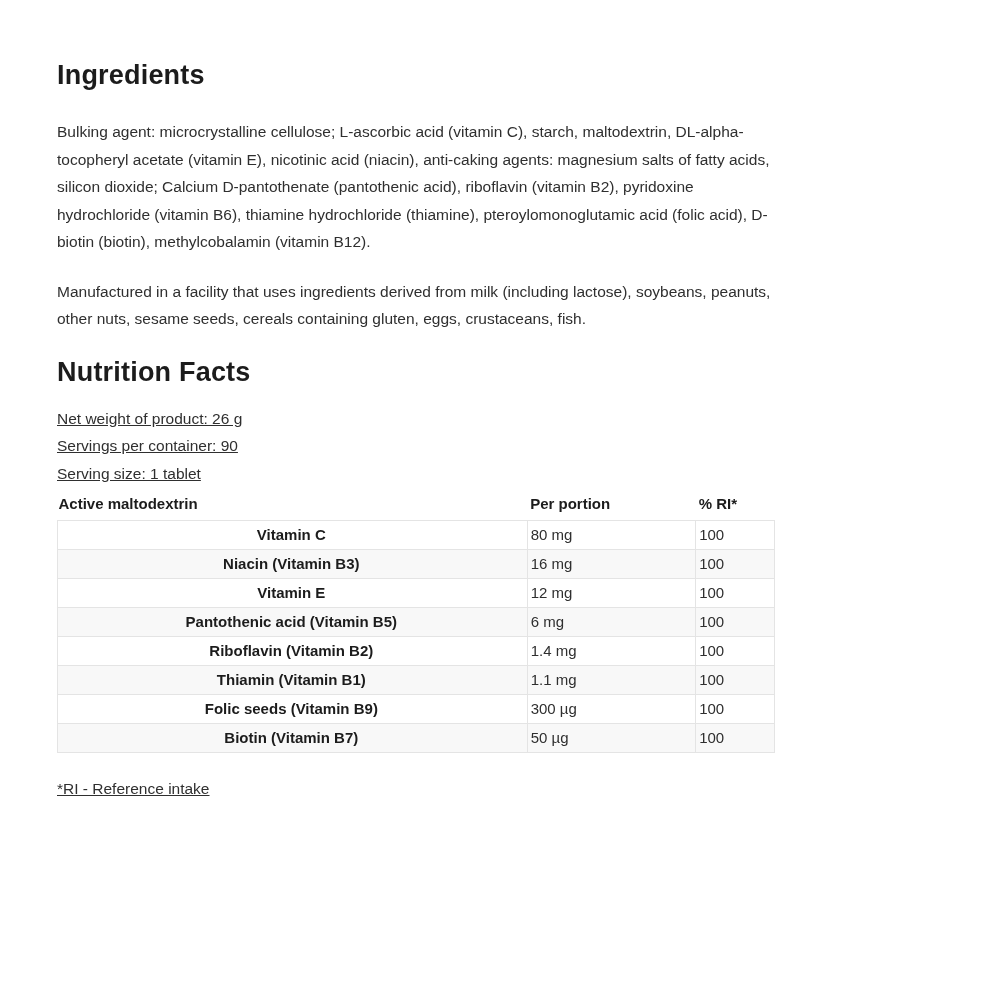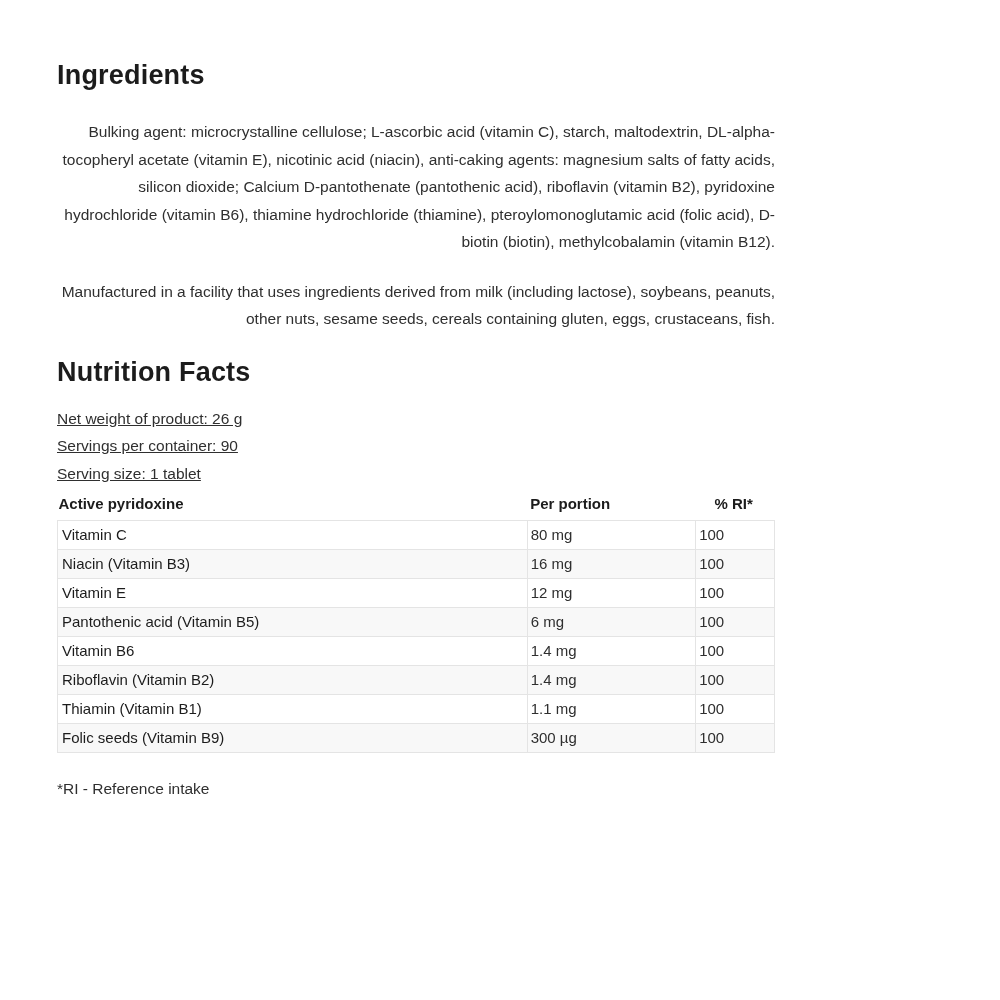--- a/index.html
+++ b/index.html
@@ -37,21 +37,20 @@
     margin: 0 0 26px 0;
   }
   .section-title.nutrition {
     margin: 16px 0 16px 0;
   }
   .body-text {
     font-size: 15.5px;
     line-height: 27.5px;
     margin: 0 0 22px 0;
     color: var(--body-text);
-    text-align: right;
   }
   .meta-line {
     font-size: 15.5px;
     line-height: 27.5px;
     margin: 0;
     color: var(--body-text);
     text-decoration: underline;
   }
   table.nutrition-table {
     width: 100%;
@@ -62,40 +61,42 @@
   table.nutrition-table th {
     text-align: left;
     font-weight: 700;
     color: var(--heading-text);
     line-height: 21px;
     padding: 2px 6px 6px 1px;
     border: none;
   }
   table.nutrition-table th.col-name { width: 65.5%; }
   table.nutrition-table th.col-portion { width: 23.5%; padding-left: 3px; }
-  table.nutrition-table th.col-ri { width: 11%; padding-left: 3px; text-align: center; }
+  table.nutrition-table th.col-ri { width: 11%; padding-left: 3px; }
   table.nutrition-table td {
     border: 1px solid var(--table-border);
     line-height: 21px;
     padding: 3px 6px 4px 3px;
     color: var(--body-text);
   }
   table.nutrition-table td:first-child {
-    font-weight: 400;
+    font-weight: 700;
     color: var(--heading-text);
     padding-left: 4px;
+    text-align: center;
   }
   table.nutrition-table tbody tr:nth-child(even) {
     background: var(--row-alt-bg);
   }
   .footnote {
     font-size: 15.5px;
     line-height: 27.5px;
     margin: 22px 0 0 0;
     color: var(--body-text);
+    text-decoration: underline;
   }
 </style>
 </head>
 <body>
 
 <div class="page">
 
   <section>
     <h1 class="section-title">Ingredients</h1>
     <p class="body-text">Bulking agent: microcrystalline cellulose; L-ascorbic acid (vitamin C), starch, maltodextrin, DL-alpha-tocopheryl acetate (vitamin E), nicotinic acid (niacin), anti-caking agents: magnesium salts of fatty acids, silicon dioxide; Calcium D-pantothenate (pantothenic acid), riboflavin (vitamin B2), pyridoxine hydrochloride (vitamin B6), thiamine hydrochloride (thiamine), pteroylomonoglutamic acid (folic acid), D-biotin (biotin), methylcobalamin (vitamin B12).</p>
@@ -105,21 +106,21 @@
   <section>
     <h2 class="section-title nutrition">Nutrition Facts</h2>
 
     <p class="meta-line">Net weight of product: 26 g</p>
     <p class="meta-line">Servings per container: 90</p>
     <p class="meta-line">Serving size: 1 tablet</p>
 
     <table class="nutrition-table">
       <thead>
         <tr>
-          <th class="col-name">Active pyridoxine</th>
+          <th class="col-name">Active maltodextrin</th>
           <th class="col-portion">Per portion</th>
           <th class="col-ri">% RI*</th>
         </tr>
       </thead>
       <tbody>
           <tr>
             <td>Vitamin C</td>
             <td>80 mg</td>
             <td>100</td>
           </tr>
@@ -132,38 +133,38 @@
             <td>Vitamin E</td>
             <td>12 mg</td>
             <td>100</td>
           </tr>
           <tr>
             <td>Pantothenic acid (Vitamin B5)</td>
             <td>6 mg</td>
             <td>100</td>
           </tr>
           <tr>
-            <td>Vitamin B6</td>
-            <td>1.4 mg</td>
-            <td>100</td>
-          </tr>
-          <tr>
             <td>Riboflavin (Vitamin B2)</td>
             <td>1.4 mg</td>
             <td>100</td>
           </tr>
           <tr>
             <td>Thiamin (Vitamin B1)</td>
             <td>1.1 mg</td>
             <td>100</td>
           </tr>
           <tr>
             <td>Folic seeds (Vitamin B9)</td>
             <td>300 µg</td>
             <td>100</td>
           </tr>
+          <tr>
+            <td>Biotin (Vitamin B7)</td>
+            <td>50 µg</td>
+            <td>100</td>
+          </tr>
         </tbody>
     </table>
 
     <p class="footnote">*RI - Reference intake</p>
   </section>
 
 </div>
 
 </body></html>

